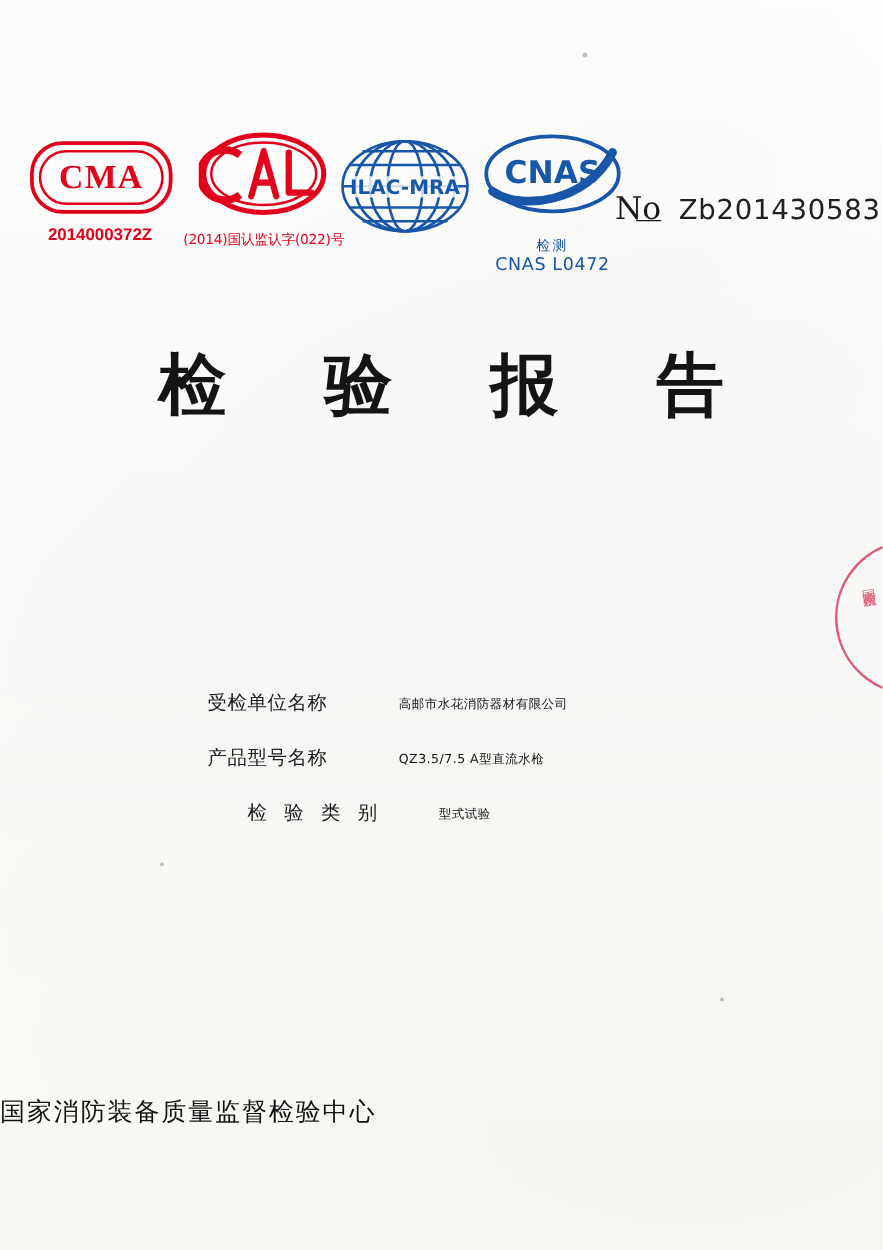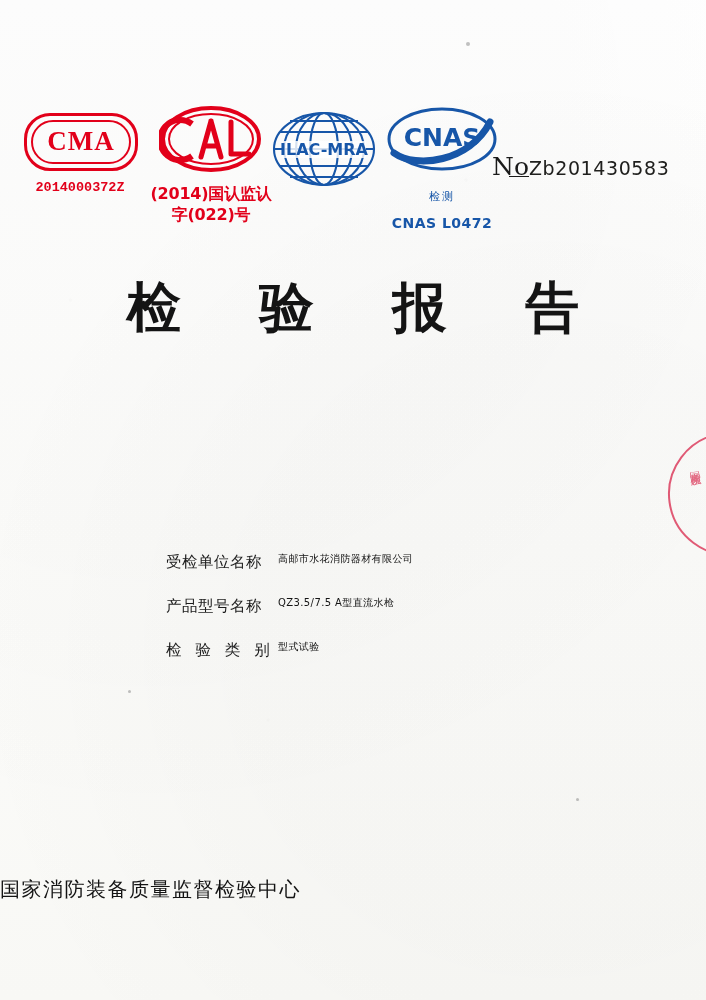--- a/index.html
+++ b/index.html
@@ -76,42 +76,42 @@
     letter-spacing: 1px;
     color: #e2001a;
     line-height: 28px;
   }
   .cma-code {
     margin-top: 9px;
     font-weight: 700;
     font-size: 13.5px;
     letter-spacing: 0px;
     color: #e2001a;
-    font-family: Liberation Mono, monospace;
+    font-family: Liberation Sans, sans-serif;
   }
 
   
   .cal {
     position: absolute;
     left: 146px;
     top: 8px;
     width: 130px;
     text-align: center;
   }
   .cal-ring {
     position: relative;
     width: 104px;
     height: 74px;
     margin: 0 auto;
   }
   .cal-ring svg { display: block; }
   .cal-code {
     margin-top: 6px;
-    font-size: 16px;
-    font-weight: 700;
+    font-size: 11px;
+    font-weight: 400;
     color: #e2001a;
     letter-spacing: -0.2px;
   }
 
   
   .ilac {
     position: absolute;
     left: 266px;
     top: 12px;
     width: 116px;
@@ -135,51 +135,52 @@
     text-align: right;
   }
   .cnas-sub {
     font-size: 11px;
     color: #1756a8;
     letter-spacing: 2px;
     margin-top: 17px;
   }
   .cnas-code {
     font-size: 14px;
-    font-weight: 700;
+    font-weight: 400;
     color: #1756a8;
     letter-spacing: 0.5px;
-    margin-top: 11px;
+    margin-top: 0;
   }
 
   
   .report-no {
     position: absolute;
     left: 492px;
     top: 56px;
     display: flex;
     align-items: baseline;
+    gap: 14px;
     color: #1a1a1a;
   }
   .no-label {
     font-size: 25px;
     font-family: "DejaVu Serif", serif;
     position: relative;
   }
   .no-label:after {
     content: "";
     position: absolute;
     left: 17px;
     right: 0;
     bottom: 4px;
     height: 1.5px;
     background: #1a1a1a;
   }
   .no-value {
-    font-size: 19px;
+    font-size: 22px;
     letter-spacing: 0.6px;
     font-family: "DejaVu Sans", sans-serif;
     color: #20201e;
   }
 
   
   .title {
     position: absolute;
     top: 272px;
     left: 0;
@@ -195,33 +196,35 @@
 
   
   .fields {
     position: absolute;
     left: 166px;
     top: 552px;
     width: 430px;
   }
   .field-row {
     display: flex;
-    align-items: flex-start;
+    align-items: center;
     margin-bottom: 23px;
     font-size: 15.5px;
     color: #1c1c1c;
+    gap: 41px;
   }
   .field-label {
     width: 112px;
     flex: 0 0 112px;
     letter-spacing: 0.5px;
     font-family: "DejaVu Sans", sans-serif;
   }
   .field-label.spread {
     letter-spacing: 4.5px;
+    margin-left: 32px;
   }
   .field-value {
     font-size: 10px;
     letter-spacing: 0.4px;
     color: #141414;
   }
 
   
   .footer {
     position: absolute;

